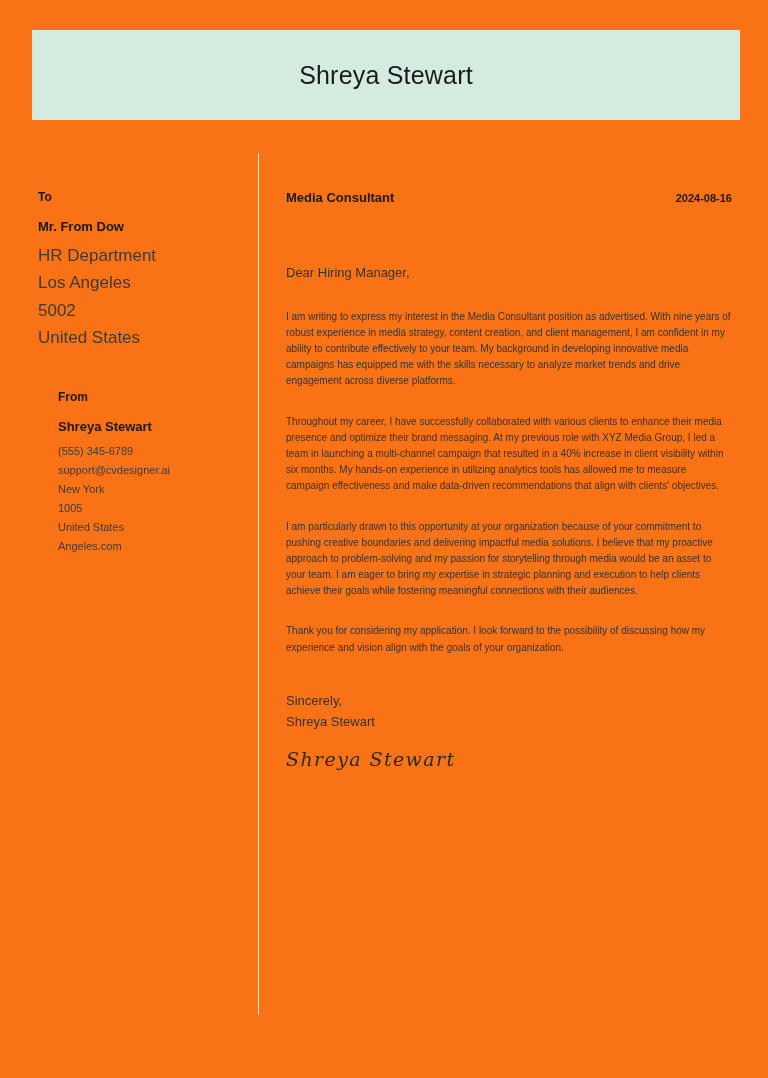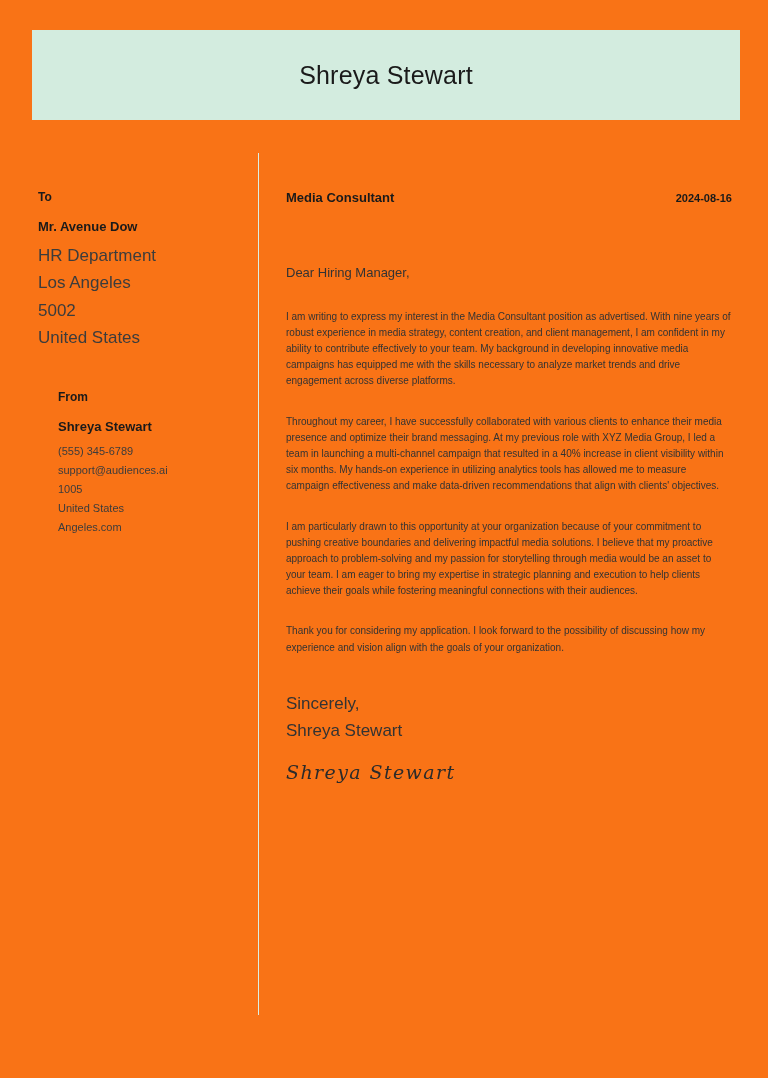--- a/index.html
+++ b/index.html
@@ -122,21 +122,21 @@
     margin: 0 0 26px 0;
   }
   .para {
     font-size: 10px;
     color: #333333;
     line-height: 1.62;
     margin: 0 0 24px 0;
     text-align: left;
   }
   .closing {
-    font-size: 17px;
+    font-size: 13px;
     color: #333333;
     line-height: 1.62;
     margin: 34px 0 0 0;
   }
   .closing-line { display: block; }
   .signature {
     margin-top: 16px;
     font-family: "DejaVu Serif", serif;
     font-style: italic;
     font-size: 19px;
@@ -153,32 +153,33 @@
   <div class="header-banner">
     <div class="header-name">Shreya Stewart</div>
   </div>
 
   <div class="divider"></div>
 
   <div class="sidebar">
 
     <div class="to-block">
       <div class="side-heading">To</div>
-      <div class="side-name">Mr. Avenue Dow</div>
+      <div class="side-name">Mr. From Dow</div>
       <div class="to-line">HR Department</div>
       <div class="to-line">Los Angeles</div>
       <div class="to-line">5002</div>
       <div class="to-line">United States</div>
     </div>
 
     <div class="from-block">
       <div class="side-heading">From</div>
       <div class="side-name">Shreya Stewart</div>
       <div class="from-line">(555) 345-6789</div>
-      <div class="from-line">support@audiences.ai</div>
+      <div class="from-line">support@cvdesigner.ai</div>
+      <div class="from-line">New York</div>
       <div class="from-line">1005</div>
       <div class="from-line">United States</div>
       <div class="from-line">Angeles.com</div>
     </div>
 
   </div>
 
   <div class="body-col">
 
     <div class="body-top">

